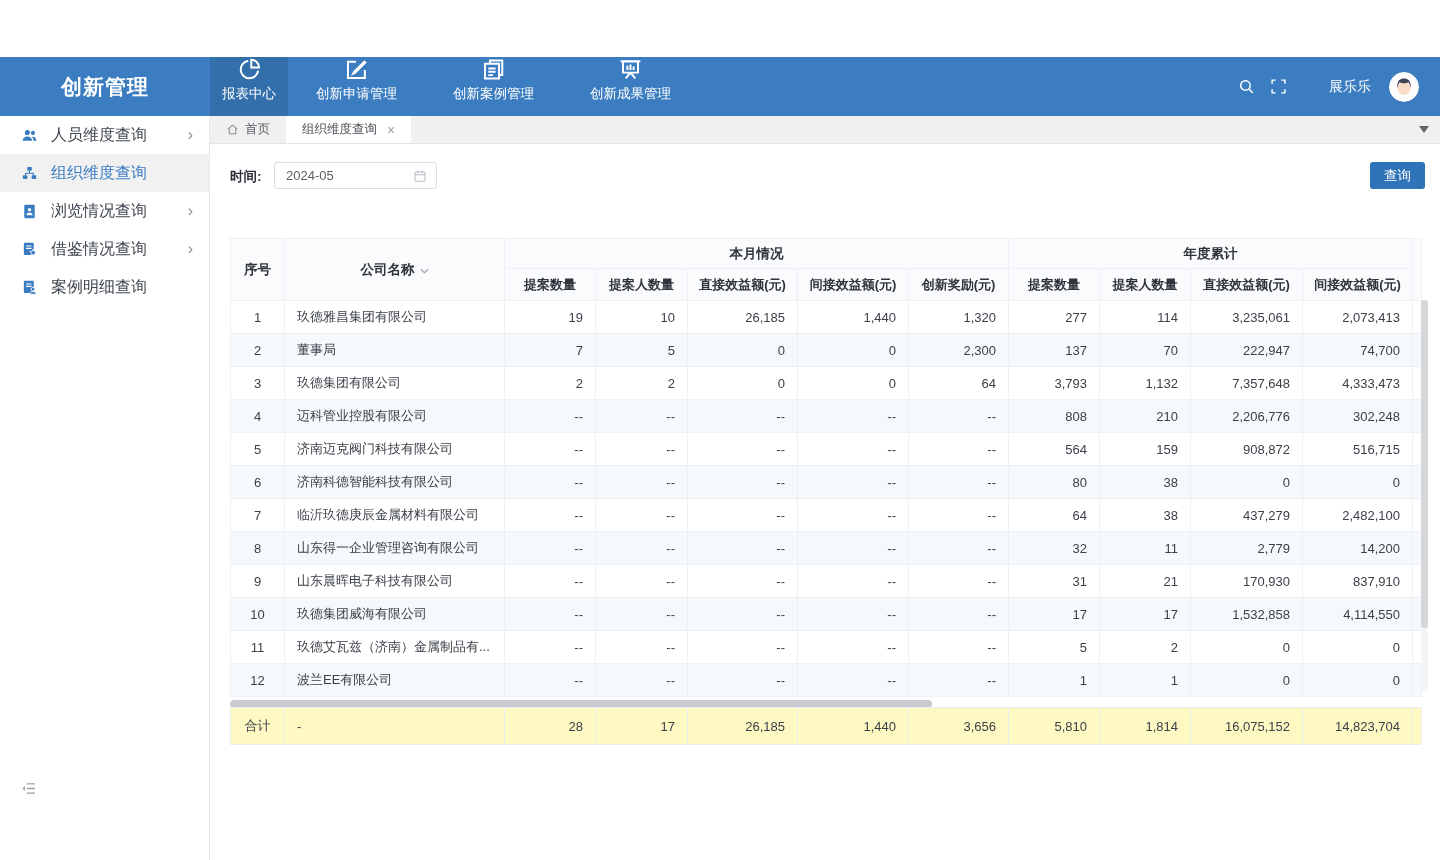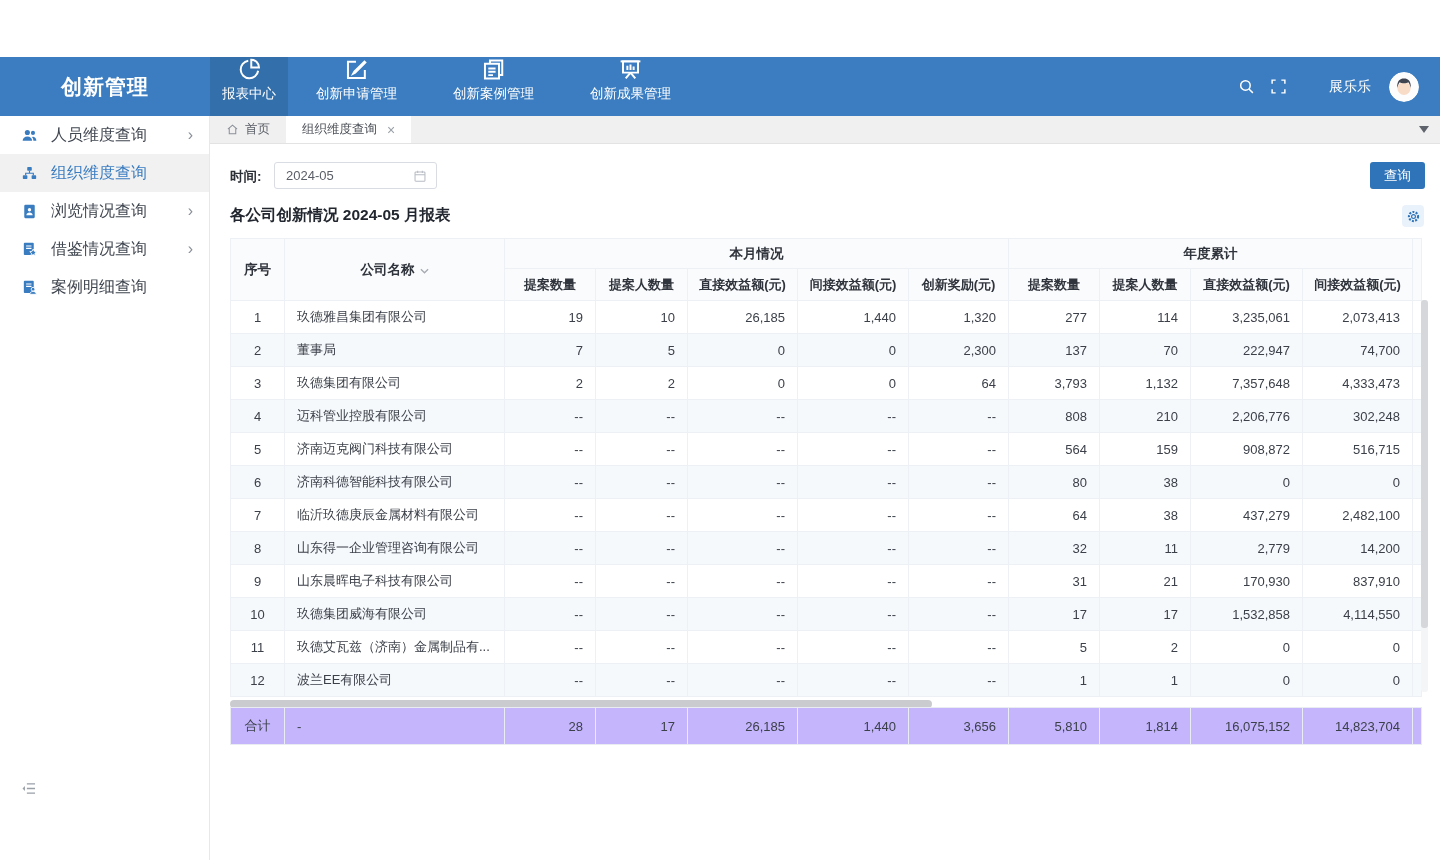--- a/index.html
+++ b/index.html
@@ -77,21 +77,21 @@
   .c-idx { text-align:center; }
   .c-name { text-align:left; padding-left:12px; }
   .c-num { text-align:right; padding-right:12px; }
   .name-caret { display:inline-block; width:9px; height:6px; margin-left:5px; }
   .hscroll { position:absolute; top:556px; left:19px; width:1191px; height:8px; cursor:pointer; }
   .hscroll .thumb { width:702px; height:8px; border-radius:4px; background:#c9cbce; }
   .vscroll { position:absolute; right:12px; top:156px; width:7px; height:392px; background:#f4f5f6;
              border-radius:3px; cursor:pointer; }
   .vscroll .thumb { width:7px; height:328px; border-radius:3px; background:#d5d7da; }
   .footer-wrap { position:absolute; top:563px; left:19px; }
-  .footer-wrap td { height:37px; background:#c4b5fd; border-color:#e9ecf0; }
+  .footer-wrap td { height:37px; background:#fef9c3; border-color:#e9ecf0; }
 </style>
 </head>
 <body>
 
 <div class="topbar">
   <div class="brand">创新管理</div>
   <div class="nav">
 
       <div class="nav-item active">
         <span class="nav-icon">
@@ -274,29 +274,20 @@
       <span class="cal-icon">
           <svg viewBox="0 0 24 24" fill="none" stroke="#b8bcc4" stroke-width="1.8">
             <rect x="3.5" y="5" width="17" height="16" rx="1.5"></rect>
             <path d="M3.5 10h17M8 2.8V7M16 2.8V7"></path>
           </svg>
         </span>
     </div>
     <button class="query-btn">查询</button>
   </div>
 
-  <div class="title-row">
-    <span class="report-title">各公司创新情况 2024-05 月报表</span>
-    <span class="gear-btn">
-        <svg viewBox="0 0 24 24" fill="none" stroke="#2f74b8">
-          <circle cx="12" cy="12" r="7.3" stroke-width="3.4" stroke-dasharray="3.1 2.2"></circle>
-          <circle cx="12" cy="12" r="3.1" stroke-width="1.8"></circle>
-        </svg>
-      </span>
-  </div>
 
   <div class="table-wrap">
     <table>
       <colgroup>
         <col style="width:54px">
           <col style="width:220px">
           <col style="width:91px">
           <col style="width:92px">
         <col style="width:110px">
           <col style="width:111px">

